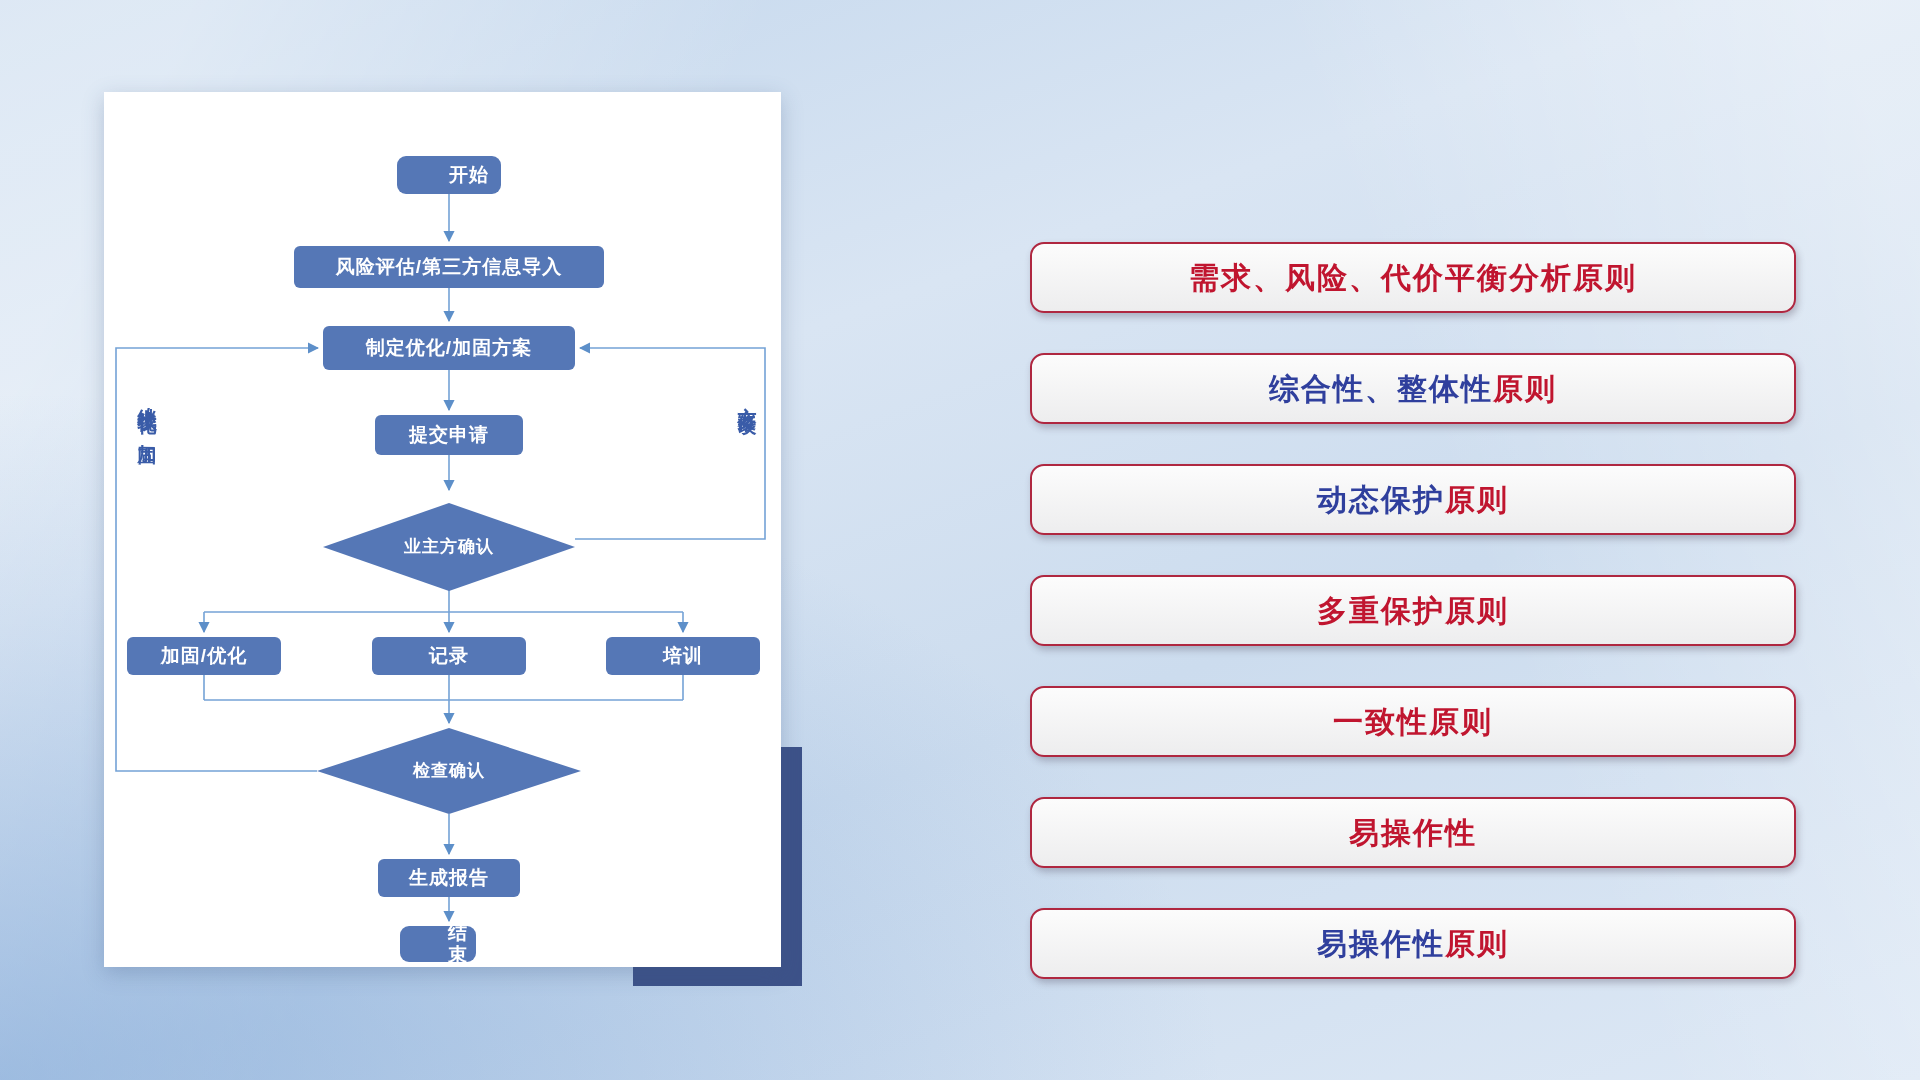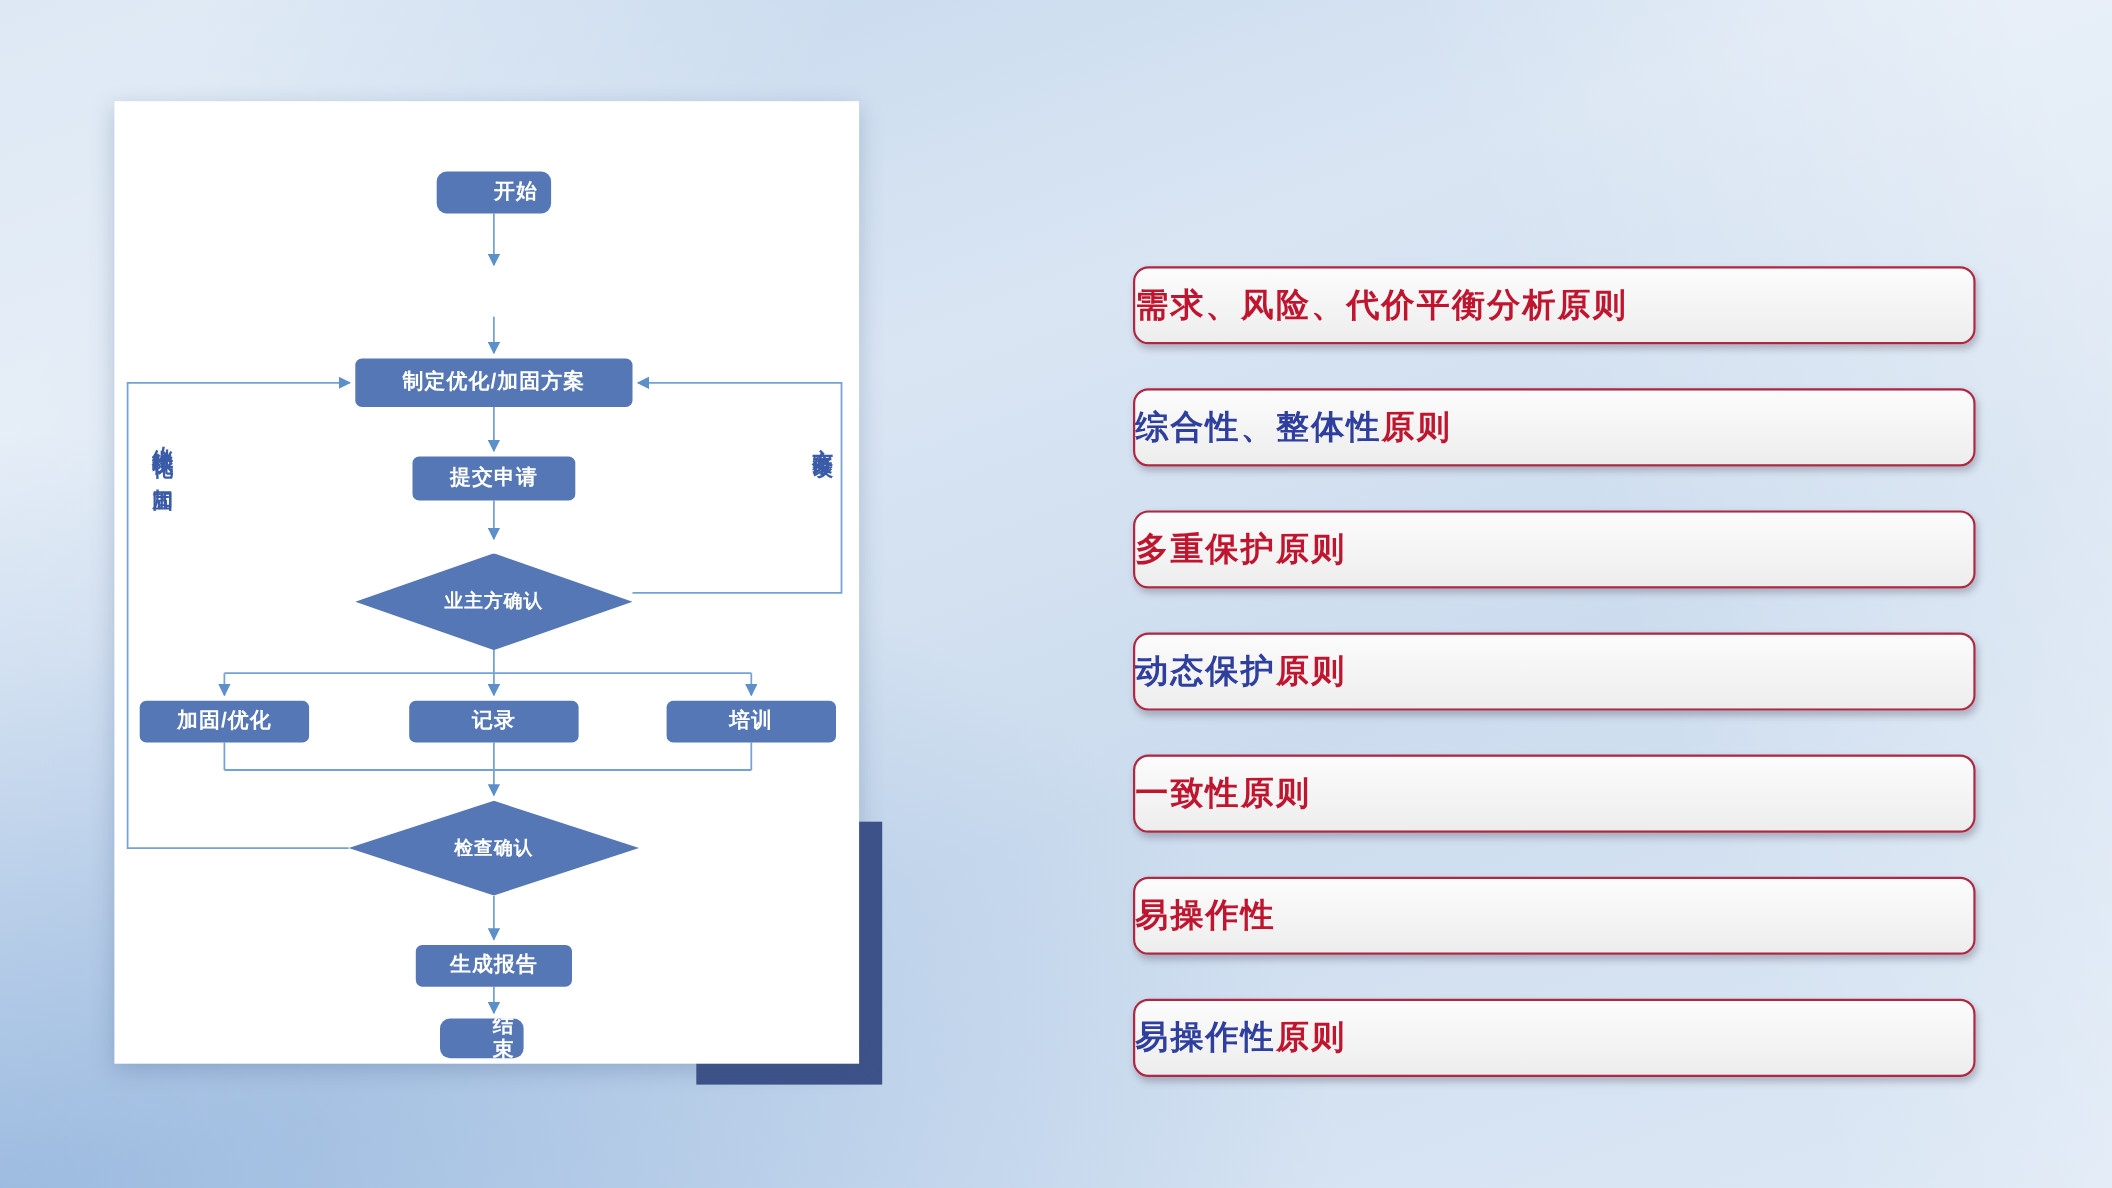--- a/index.html
+++ b/index.html
@@ -56,21 +56,21 @@
   }
   .cards {
     position:absolute; left:1030px; top:242px; width:766px;
     display:flex; flex-direction:column; gap:40px; z-index:2;
   }
   .card {
     height:71px; width:100%;
     background:linear-gradient(180deg, #fcfcfc 0%, #ededee 100%);
     border:2px solid #af2740; border-radius:14px;
     box-shadow:2px 4px 7px rgba(70,60,80,0.30);
-    display:flex; align-items:center; 
+    display:flex; align-items:center; justify-content:center;
   }
   .card-text {
     font-size:30px; font-weight:700; letter-spacing:2px; line-height:1;
     white-space:nowrap;
   }
 </style>
 </head>
 <body>
 
 <div class="slide">
@@ -101,20 +101,21 @@
         <polyline points="345,583 345,631" marker-end="url(#arrowhead)"></polyline>
         <polyline points="345,722 345,762" marker-end="url(#arrowhead)"></polyline>
         <polyline points="345,805 345,829" marker-end="url(#arrowhead)"></polyline>
         <polyline points="213,679 12,679 12,256 214,256" marker-end="url(#arrowhead)"></polyline>
         <polyline points="471,447 661,447 661,256 476,256" marker-end="url(#arrowhead)"></polyline>
       </g>
     </svg>
 
     <div class="node pill" style="left:293px;top:64px;width:104px;height:38px">开始</div>
 
+    <div class="node" style="left:190px;top:154px;width:310px;height:42px">风险评估/第三方信息导入</div>
 
     <div class="node" style="left:219px;top:234px;width:252px;height:44px">制定优化/加固方案</div>
 
     <div class="node" style="left:271px;top:323px;width:148px;height:40px">提交申请</div>
 
     <div class="node diamond" style="left:219px;top:411px;width:252px;height:88px">业主方确认</div>
 
     <div class="node" style="left:23px;top:545px;width:154px;height:38px">加固/优化</div>
 
     <div class="node" style="left:268px;top:545px;width:154px;height:38px">记录</div>
@@ -137,25 +138,25 @@
 
     <div class="card">
       <div class="card-text"><span style="color: rgb(192, 21, 47);">需求、风险、代价平衡分析原则</span><span></span></div>
     </div>
 
     <div class="card">
       <div class="card-text"><span style="color: rgb(47, 63, 157);">综合性、整体性</span><span style="color: rgb(192, 21, 47);">原则</span></div>
     </div>
 
     <div class="card">
-      <div class="card-text"><span style="color: rgb(192, 21, 47);">多重保护原则</span><span></span></div>
+      <div class="card-text"><span style="color: rgb(47, 63, 157);">动态保护</span><span style="color: rgb(192, 21, 47);">原则</span></div>
     </div>
 
     <div class="card">
-      <div class="card-text"><span style="color: rgb(47, 63, 157);">动态保护</span><span style="color: rgb(192, 21, 47);">原则</span></div>
+      <div class="card-text"><span style="color: rgb(192, 21, 47);">多重保护原则</span><span></span></div>
     </div>
 
     <div class="card">
       <div class="card-text"><span style="color: rgb(192, 21, 47);">一致性原则</span><span></span></div>
     </div>
 
     <div class="card">
       <div class="card-text"><span style="color: rgb(192, 21, 47);">易操作性</span><span></span></div>
     </div>
 

